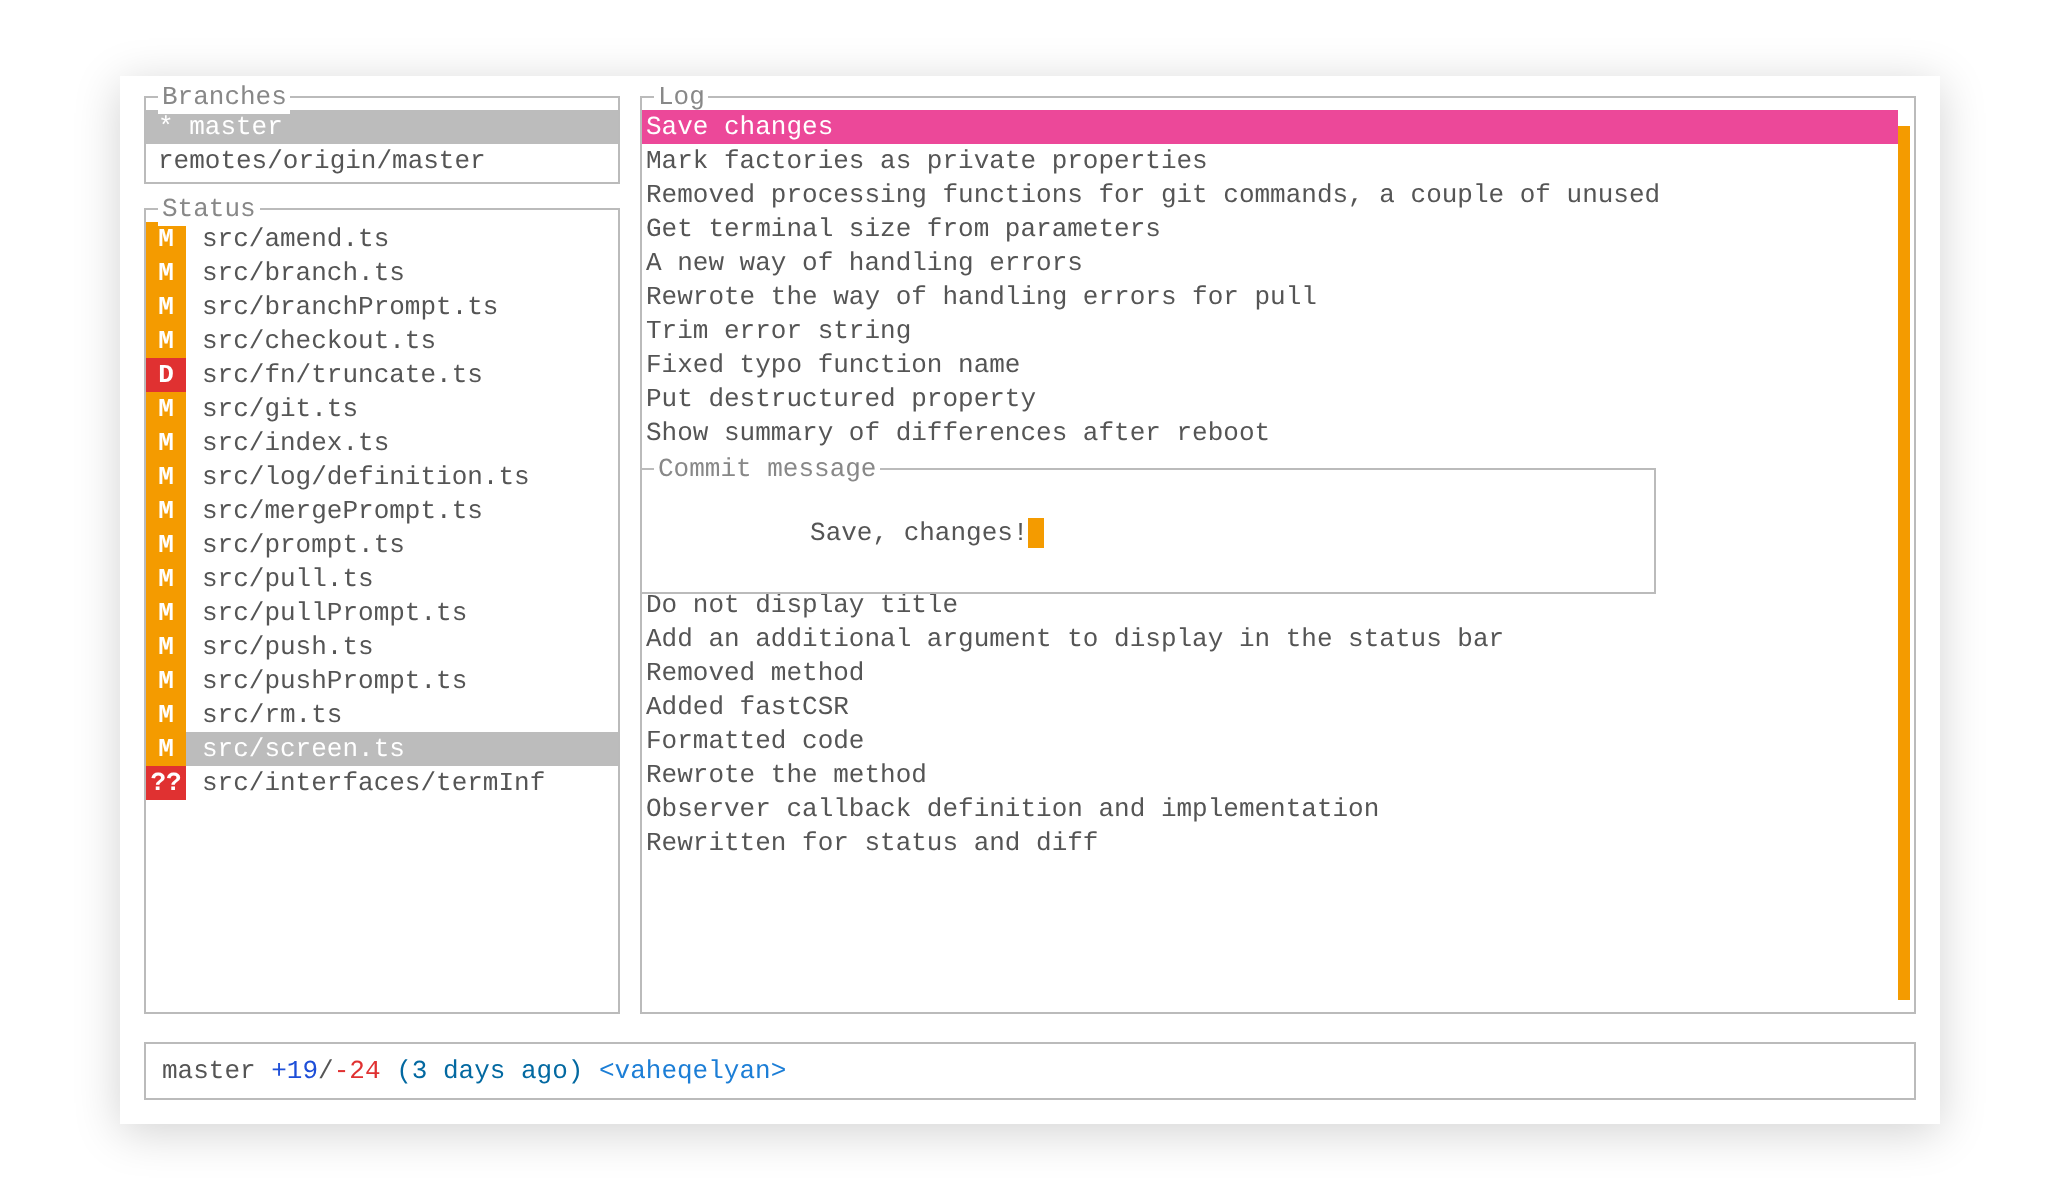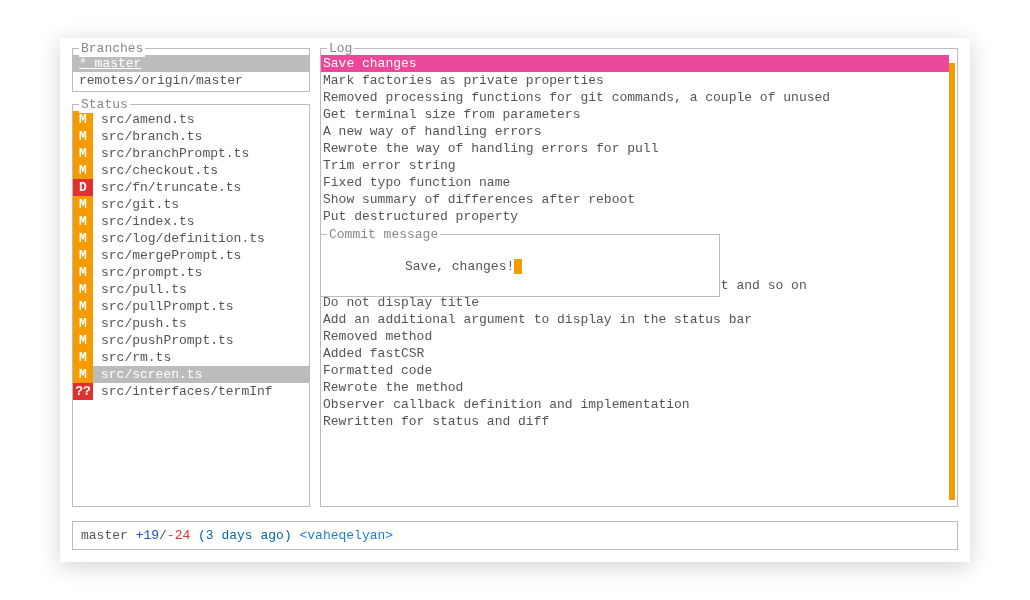--- a/index.html
+++ b/index.html
@@ -46,21 +46,20 @@
 
   
   .branches-body { }
   .branch-row {
     padding: 0 6px;
     white-space: pre;
   }
   .branch-row.sel {
     background: #bcbcbc;
     color: #fff;
-    text-decoration: underline;
   }
 
   
   .status-body { }
   .status-row {
     display: flex;
     align-items: center;
     height: 17px;
   }
   .badge {
@@ -105,21 +104,21 @@
     background: #ec4899;
     color: #fff;
   }
   .log-gap { height: 52px; }
 
   
   .commit-panel {
     position: absolute;
     left: 0;
     top: 186px;
-    width: 400px;
+    width: 508px;
     background: #fff;
     border: 1px solid #bbb;
     padding: 6px 6px 4px 6px;
   }
   .commit-panel .panel-title { left: 6px; }
   .commit-line { white-space: pre; }
   .cursor {
     display: inline-block;
     width: 8px;
     height: 15px;
@@ -238,22 +237,22 @@
         <div class="log-body" id="log-body" style="position:relative; height:100%;">
           <div class="log-scroll"></div>
         <div class="log-row sel">Save changes</div>
             <div class="log-row">Mark factories as private properties</div>
             <div class="log-row">Removed processing functions for git commands, a couple of unused</div>
             <div class="log-row">Get terminal size from parameters</div>
             <div class="log-row">A new way of handling errors</div>
             <div class="log-row">Rewrote the way of handling errors for pull</div>
             <div class="log-row">Trim error string</div>
             <div class="log-row">Fixed typo function name</div>
+            <div class="log-row">Put destructured property</div>
             <div class="log-row">Show summary of differences after reboot</div>
-            <div class="log-row">Put destructured property</div>
             <div class="log-gap"></div>
             <div class="log-row">Processed the terminal option and rewrote the layout and so on</div>
             <div class="log-row">Do not display title</div>
             <div class="log-row">Add an additional argument to display in the status bar</div>
             <div class="log-row">Removed method</div>
             <div class="log-row">Added fastCSR</div>
             <div class="log-row">Formatted code</div>
             <div class="log-row">Rewrote the method</div>
             <div class="log-row">Observer callback definition and implementation</div>
             <div class="log-row">Rewritten for status and diff</div>

